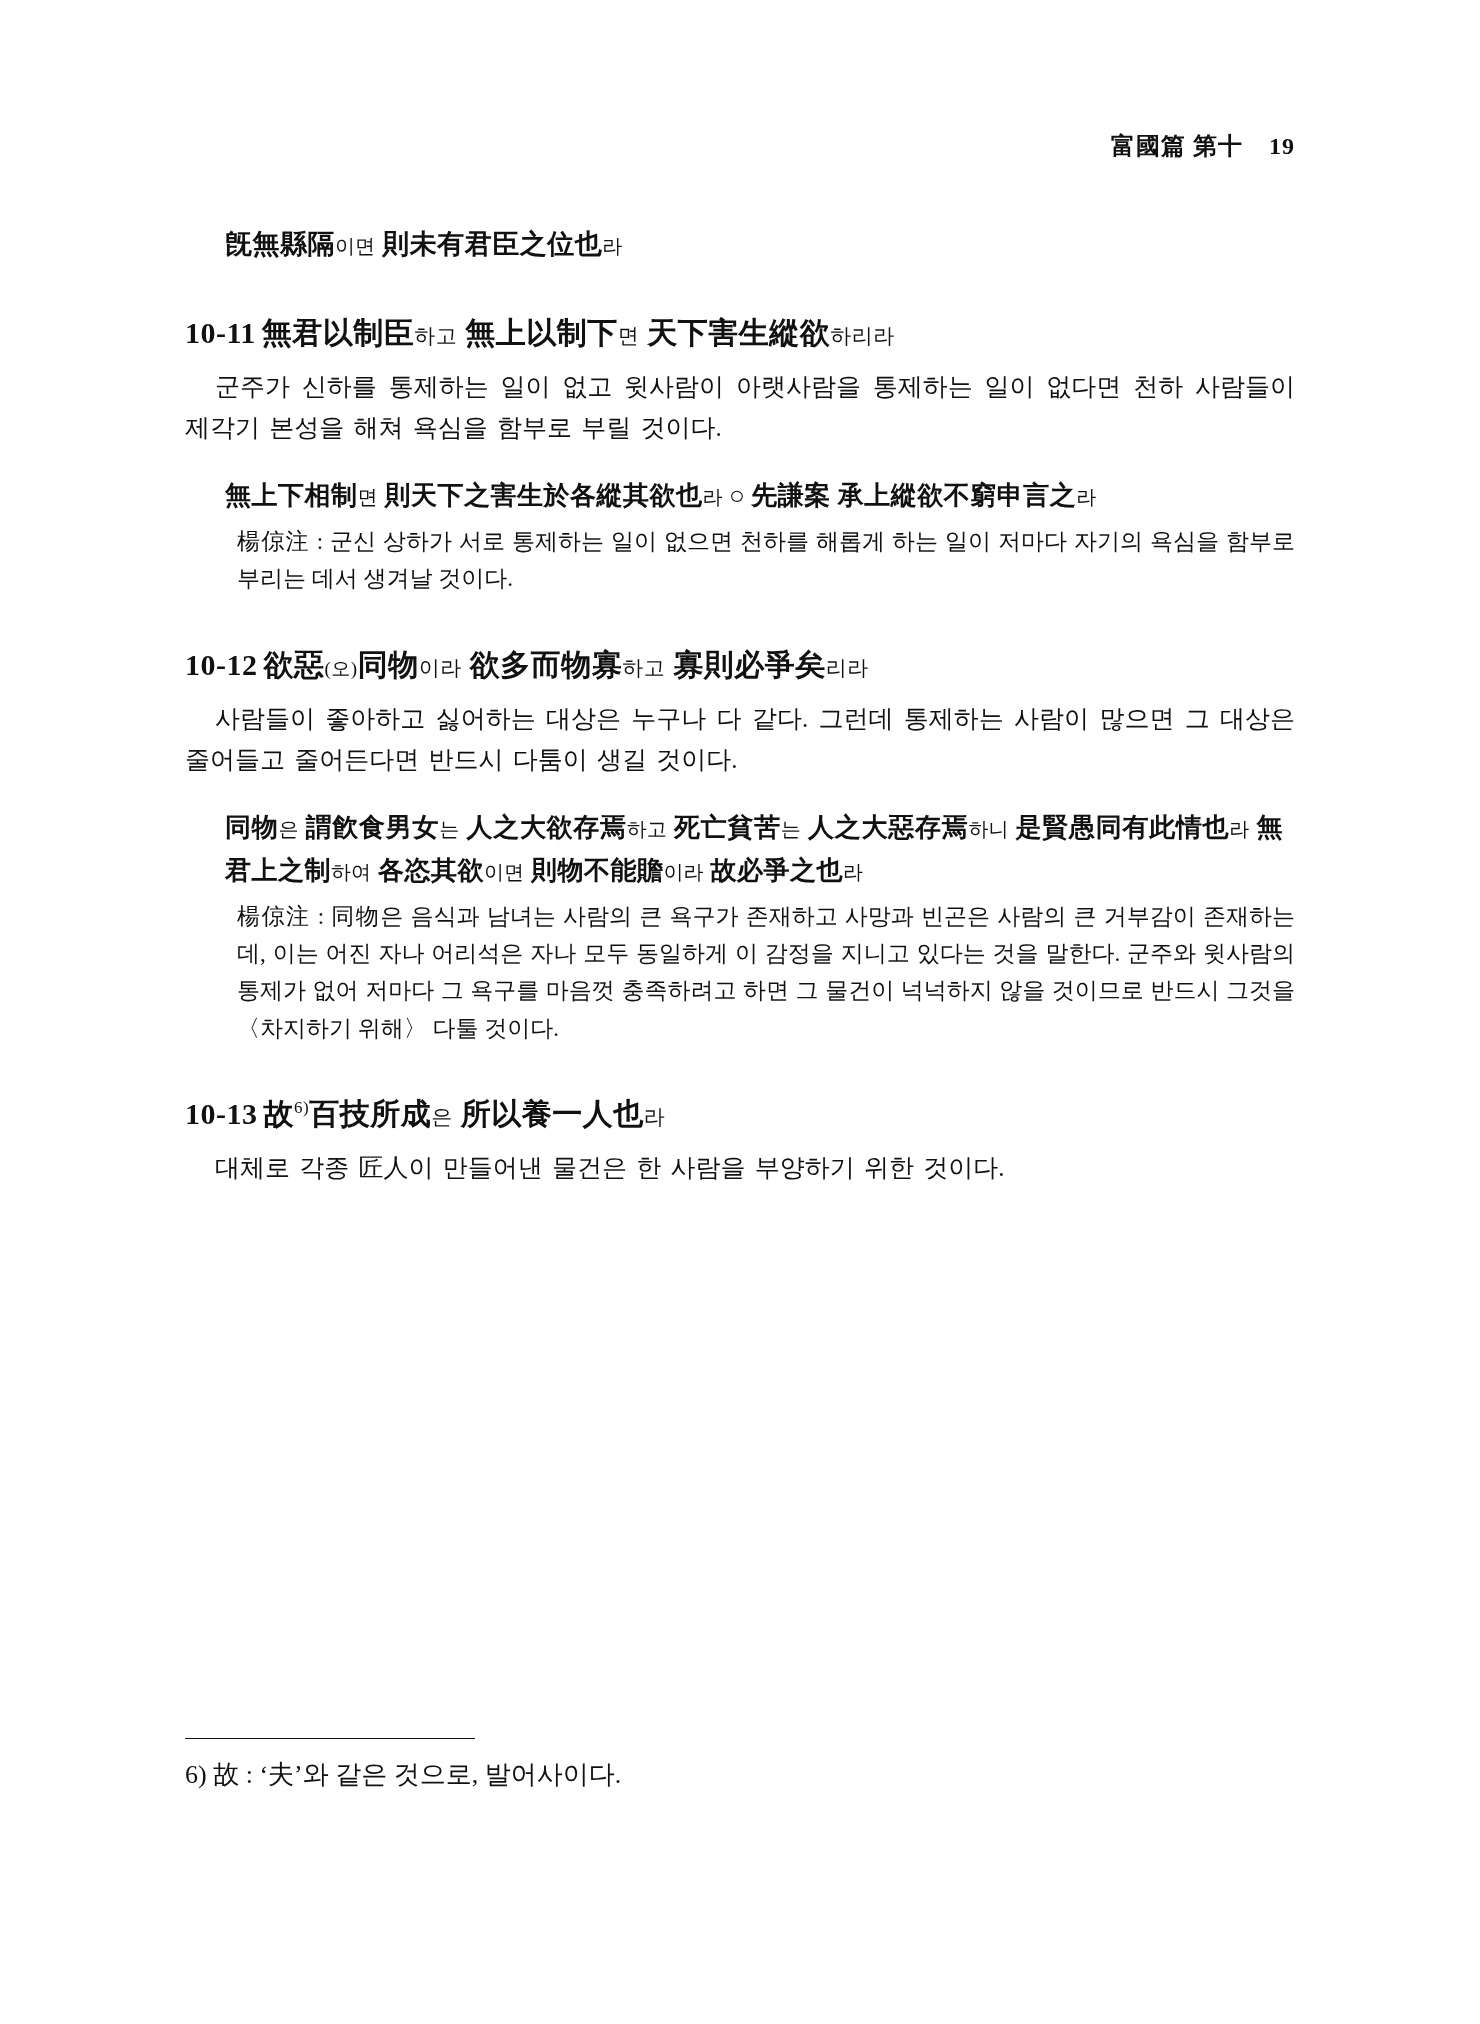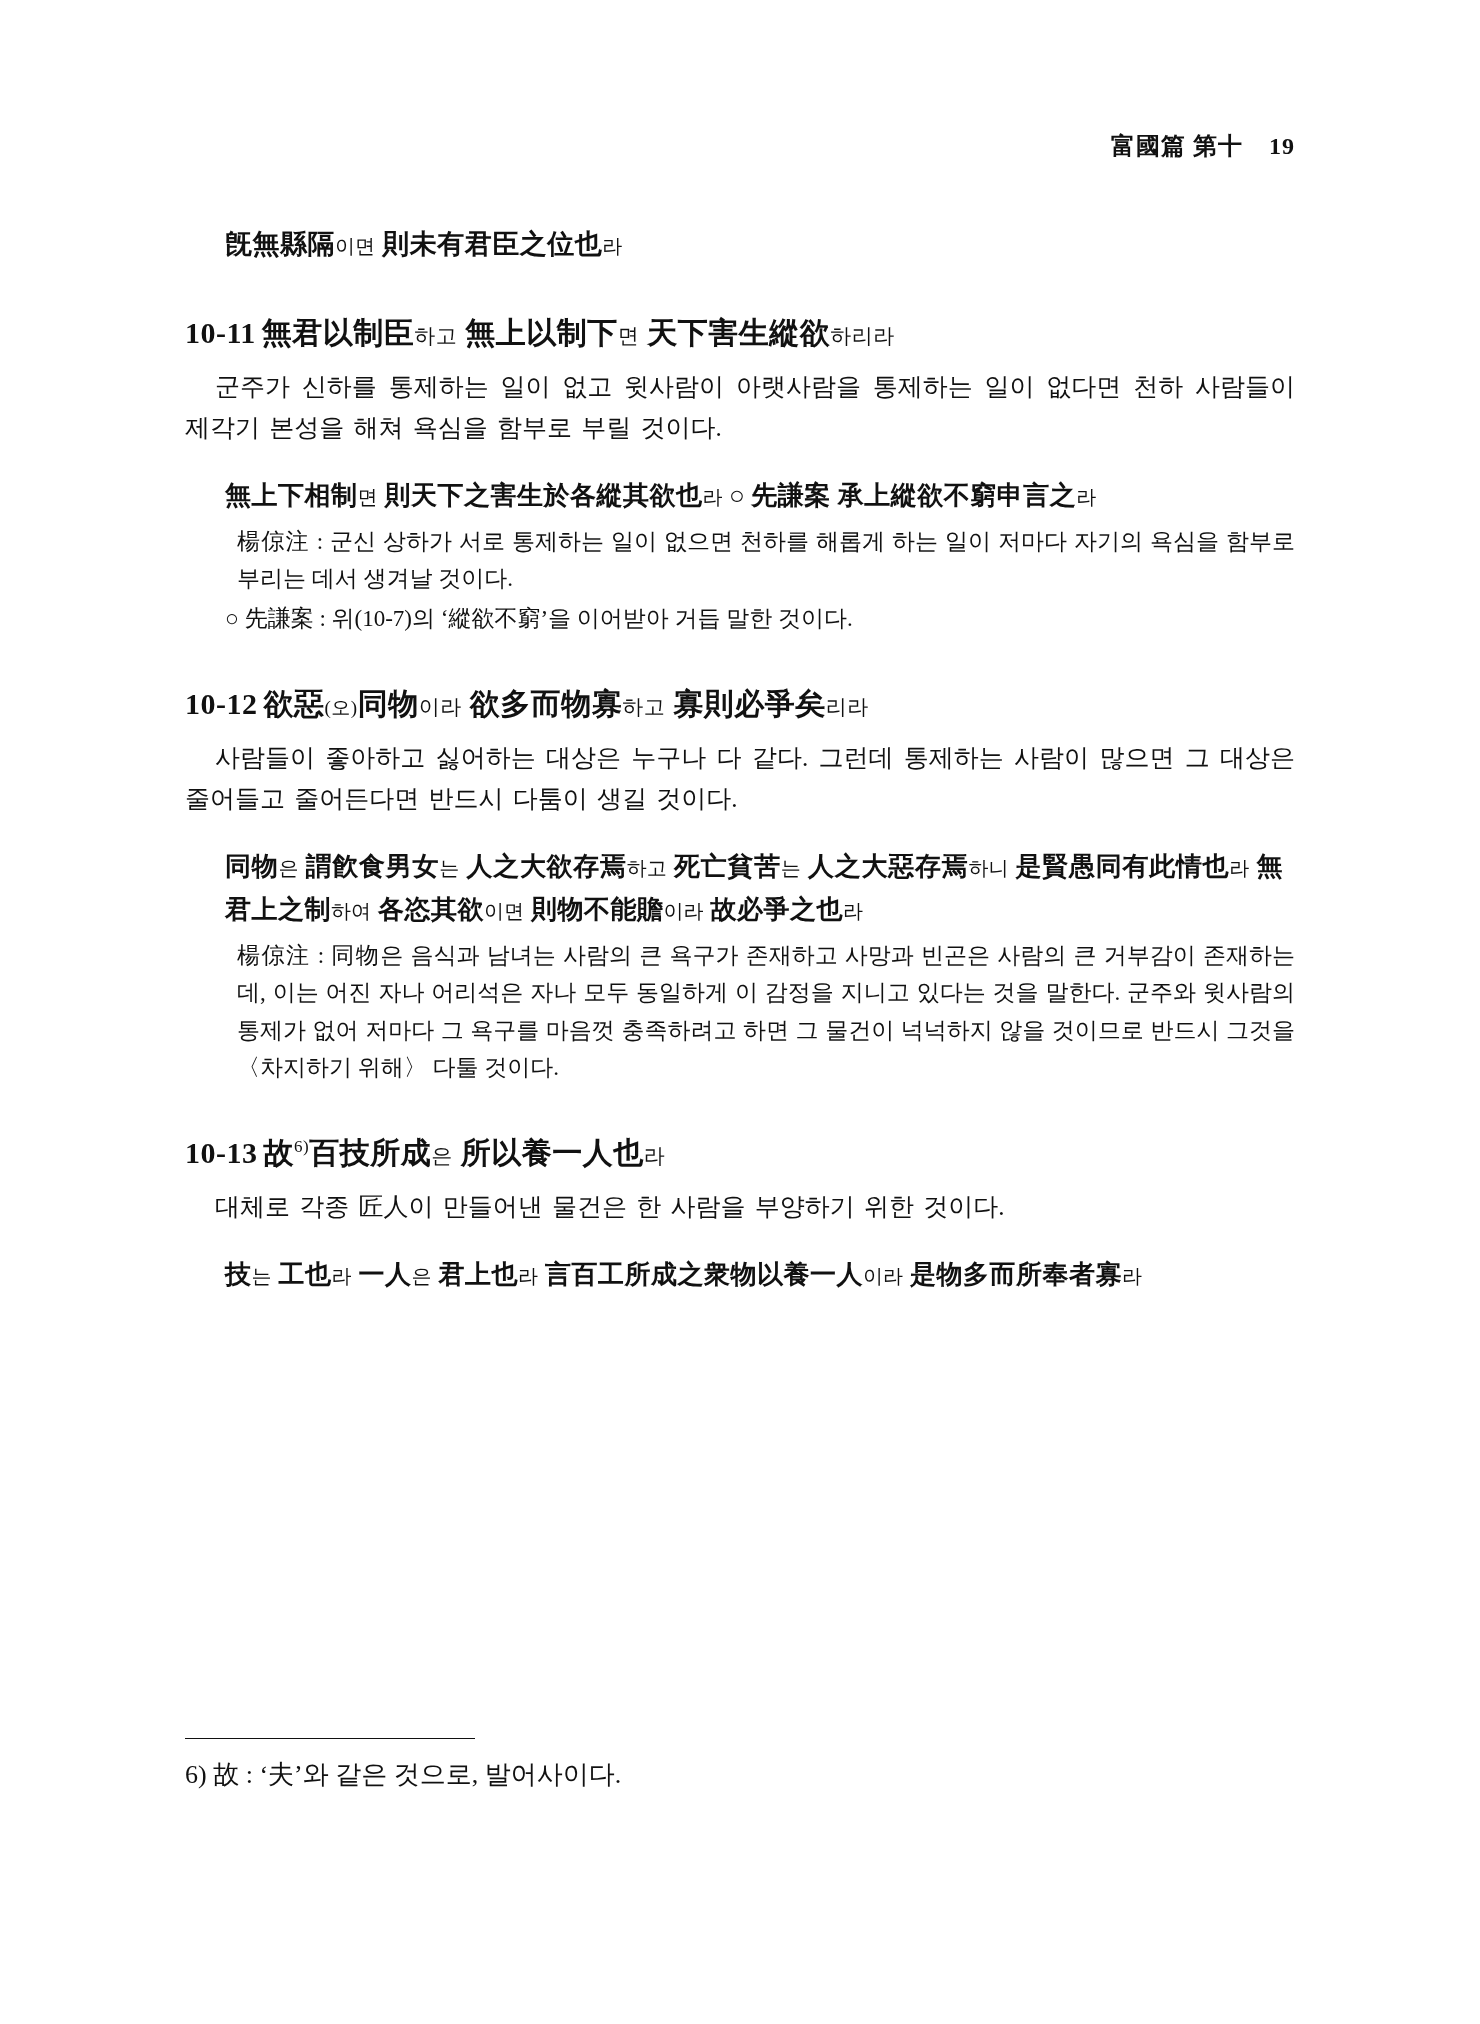--- a/index.html
+++ b/index.html
@@ -140,41 +140,35 @@
     <h2 class="sec-head">
       <span class="num">10-11</span><span class="han">無君以制臣</span><span class="ko">하고</span><span class="han"> 無上以制下</span><span class="ko">면</span><span class="han"> 天下害生縱欲</span><span class="ko">하리라</span>
     </h2>
     <p class="trans">군주가 신하를 통제하는 일이 없고 윗사람이 아랫사람을 통제하는 일이 없다면 천하 사람들이 제각기 본성을 해쳐 욕심을 함부로 부릴 것이다.</p>
     <p class="han-block">
       <span class="han">無上下相制</span><span class="ko">면</span><span class="han"> 則天下之害生於各縱其欲也</span><span class="ko">라</span><span class="circ"> ○ </span><span class="han">先謙案 承上縱欲不窮申言之</span><span class="ko">라</span>
     </p>
     <p class="note-indent">
       <span class="lbl">楊倞注 :</span><span> 군신 상하가 서로 통제하는 일이 없으면 천하를 해롭게 하는 일이 저마다 자기의 욕심을 함부로 부리는 데서 생겨날 것이다.</span>
     </p>
-    <p class="note-hang">
-      <span class="lbl">○ 先謙案 :</span><span> 위(10-7)의 ‘縱欲不窮’을 이어받아 거듭 말한 것이다.</span>
-    </p>
 
     <h2 class="sec-head">
       <span class="num">10-12</span><span class="han">欲惡</span><span class="paren">(오)</span><span class="han">同物</span><span class="ko">이라</span><span class="han"> 欲多而物寡</span><span class="ko">하고</span><span class="han"> 寡則必爭矣</span><span class="ko">리라</span>
     </h2>
     <p class="trans">사람들이 좋아하고 싫어하는 대상은 누구나 다 같다. 그런데 통제하는 사람이 많으면 그 대상은 줄어들고 줄어든다면 반드시 다툼이 생길 것이다.</p>
     <p class="han-block">
       <span class="han">同物</span><span class="ko">은</span><span class="han"> 謂飮食男女</span><span class="ko">는</span><span class="han"> 人之大欲存焉</span><span class="ko">하고</span><span class="han"> 死亡貧苦</span><span class="ko">는</span><span class="han"> 人之大惡存焉</span><span class="ko">하니</span><span class="han"> 是賢愚同有此情也</span><span class="ko">라</span><span class="han"> 無君上之制</span><span class="ko">하여</span><span class="han"> 各恣其欲</span><span class="ko">이면</span><span class="han"> 則物不能贍</span><span class="ko">이라</span><span class="han"> 故必爭之也</span><span class="ko">라</span>
     </p>
     <p class="note-indent">
       <span class="lbl">楊倞注 :</span><span> 同物은 음식과 남녀는 사람의 큰 욕구가 존재하고 사망과 빈곤은 사람의 큰 거부감이 존재하는데, 이는 어진 자나 어리석은 자나 모두 동일하게 이 감정을 지니고 있다는 것을 말한다. 군주와 윗사람의 통제가 없어 저마다 그 욕구를 마음껏 충족하려고 하면 그 물건이 넉넉하지 않을 것이므로 반드시 그것을 〈차지하기 위해〉 다툴 것이다.</span>
     </p>
 
     <h2 class="sec-head">
       <span class="num">10-13</span><span class="han">故</span><sup>6)</sup><span class="han">百技所成</span><span class="ko">은</span><span class="han"> 所以養一人也</span><span class="ko">라</span>
     </h2>
     <p class="trans">대체로 각종 匠人이 만들어낸 물건은 한 사람을 부양하기 위한 것이다.</p>
-    <p class="han-block">
-      <span class="han">技</span><span class="ko">는</span><span class="han"> 工也</span><span class="ko">라</span><span class="han"> 一人</span><span class="ko">은</span><span class="han"> 君上也</span><span class="ko">라</span><span class="han"> 言百工所成之衆物以養一人</span><span class="ko">이라</span><span class="han"> 是物多而所奉者寡</span><span class="ko">라</span>
-    </p>
 
   </div>
 
   <div class="footnote-rule"></div>
   <div class="footnote">6) 故 : ‘夫’와 같은 것으로, 발어사이다.</div>
 
 </div>
 
 </body></html>

